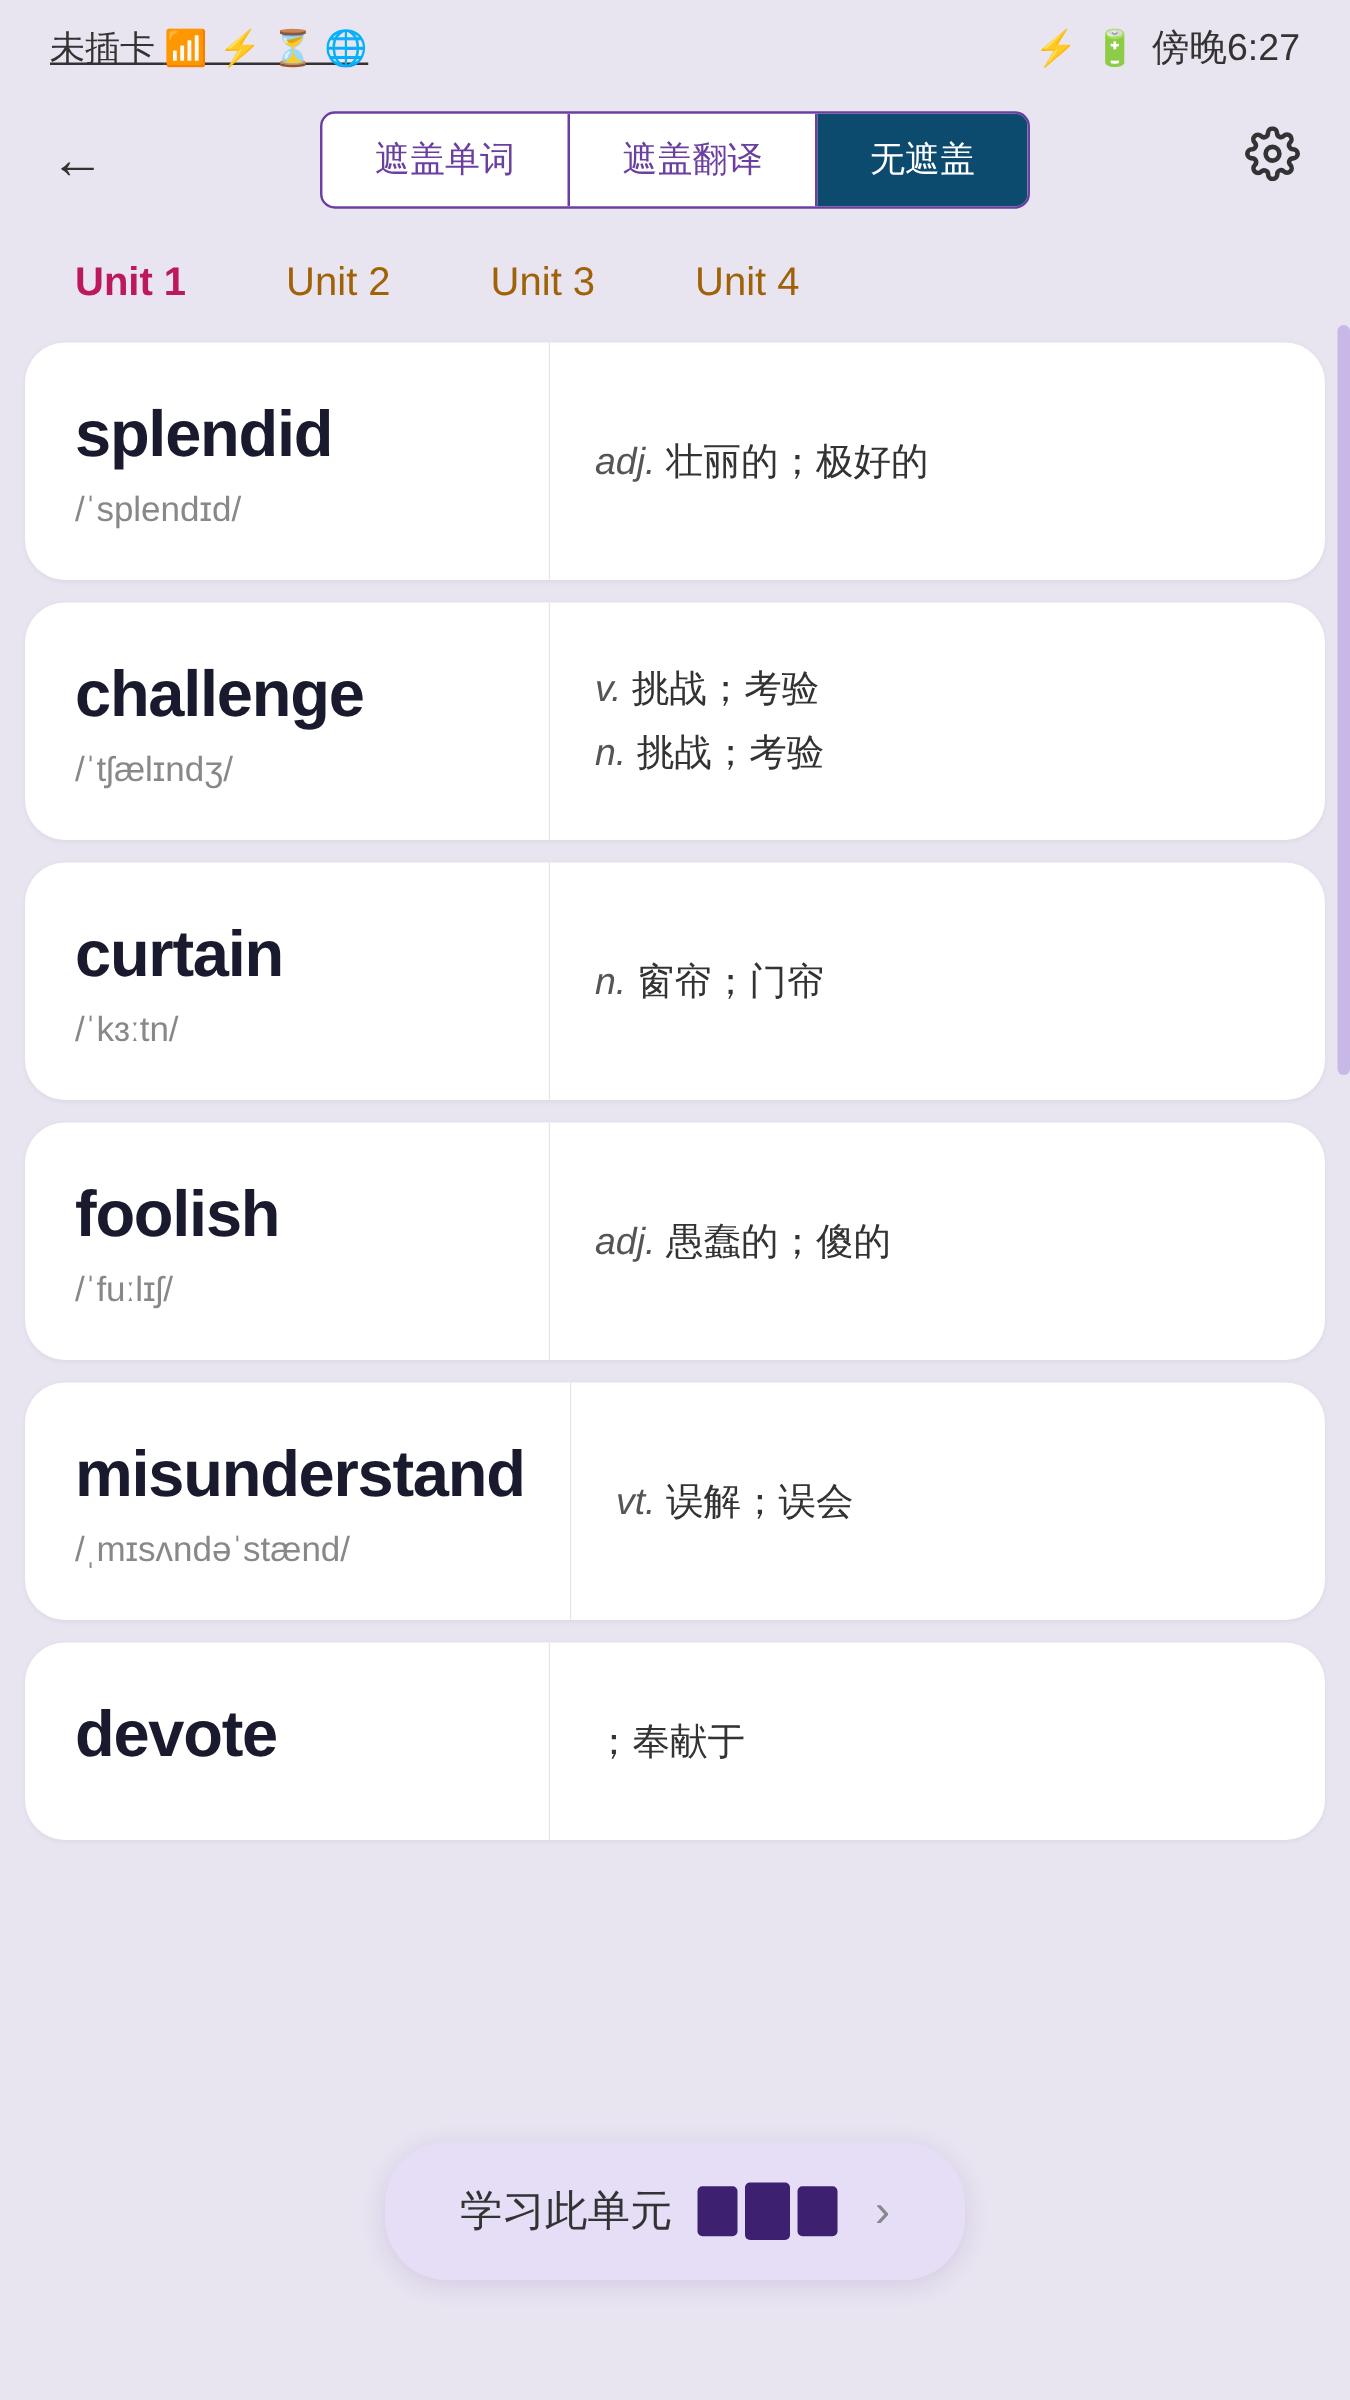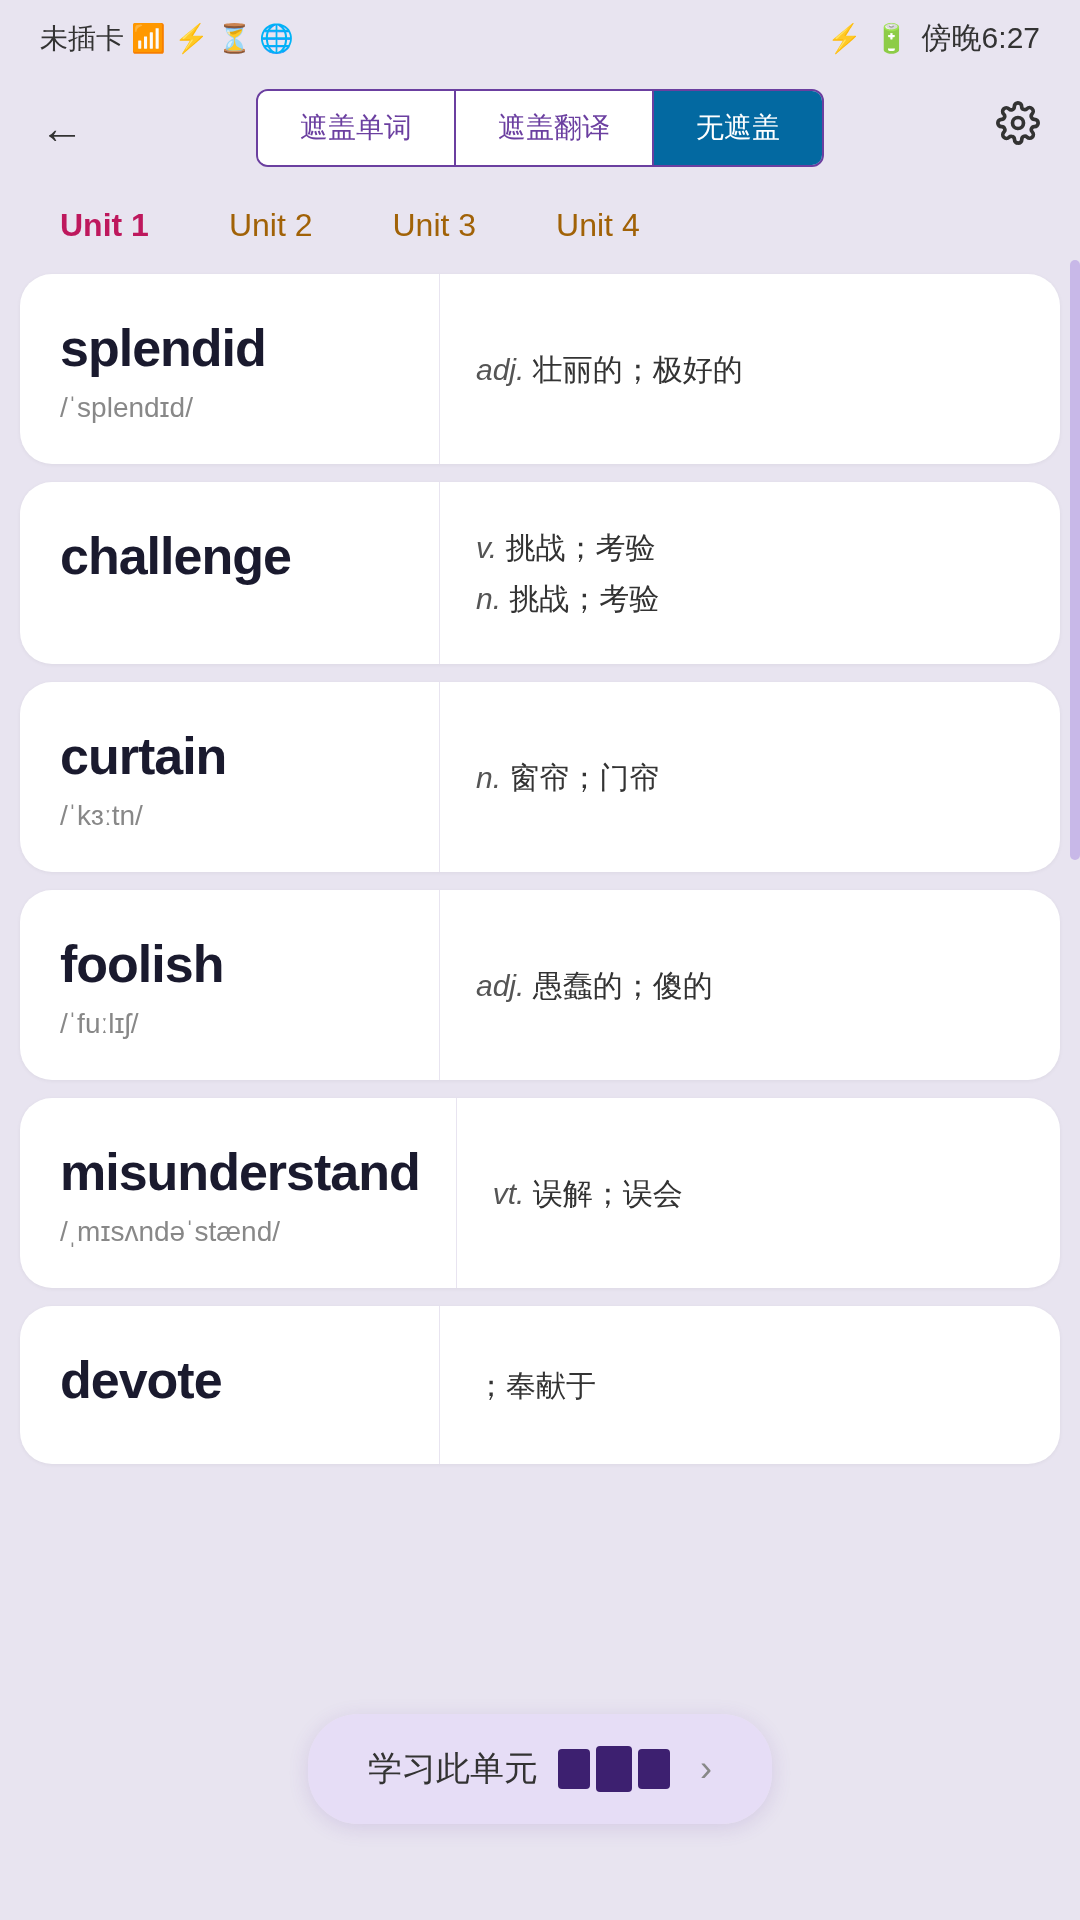--- a/index.html
+++ b/index.html
@@ -14,21 +14,21 @@
     }
 
     
     .status-bar {
       display: flex;
       justify-content: space-between;
       align-items: center;
       padding: 18px 40px 10px 40px;
       background: #e8e4f0;
     }
-    .status-left { font-size: 28px; color: #333; }
+    .status-left { font-size: 28px; color: #333; text-decoration: underline; }
     .status-right { font-size: 28px; color: #333; display: flex; align-items: center; gap: 12px; }
     .status-time { font-size: 30px; font-weight: 500; }
 
     
     .header {
       display: flex;
       align-items: center;
       justify-content: space-between;
       padding: 20px 40px;
       background: #e8e4f0;
@@ -47,21 +47,21 @@
     .toggle-btn {
       padding: 18px 42px;
       font-size: 28px;
       color: #6b3fa0;
       background: white;
       cursor: pointer;
       border: none;
       outline: none;
     }
     .toggle-btn.active {
-      background: #0369a1;
+      background: #0c4a6e;
       color: white;
     }
     .toggle-btn:not(:last-child) {
       border-right: 2px solid #6b3fa0;
     }
     .gear-btn {
       font-size: 44px;
       color: #333;
       cursor: pointer;
     }
@@ -242,20 +242,21 @@
       <div class="word-right">
         <div class="word-definition">
           <em>adj.</em> 壮丽的；极好的
         </div>
       </div>
     </div>
 
     <div class="word-card">
       <div class="word-left">
         <div class="word-text">challenge</div>
+        <div class="word-phonetic">/ˈtʃælɪndʒ/</div>
       </div>
       <div class="word-right">
         <div class="word-definition">
           <em>v.</em> 挑战；考验
         </div>
         <div class="word-definition">
           <em>n.</em> 挑战；考验
         </div>
       </div>
     </div>

